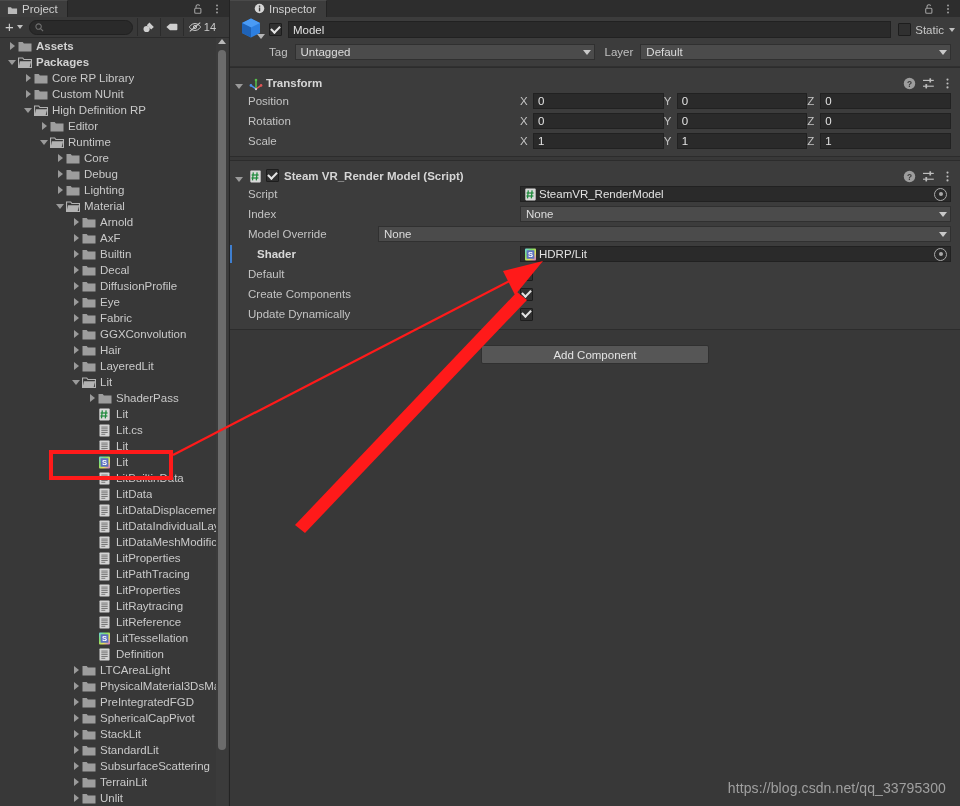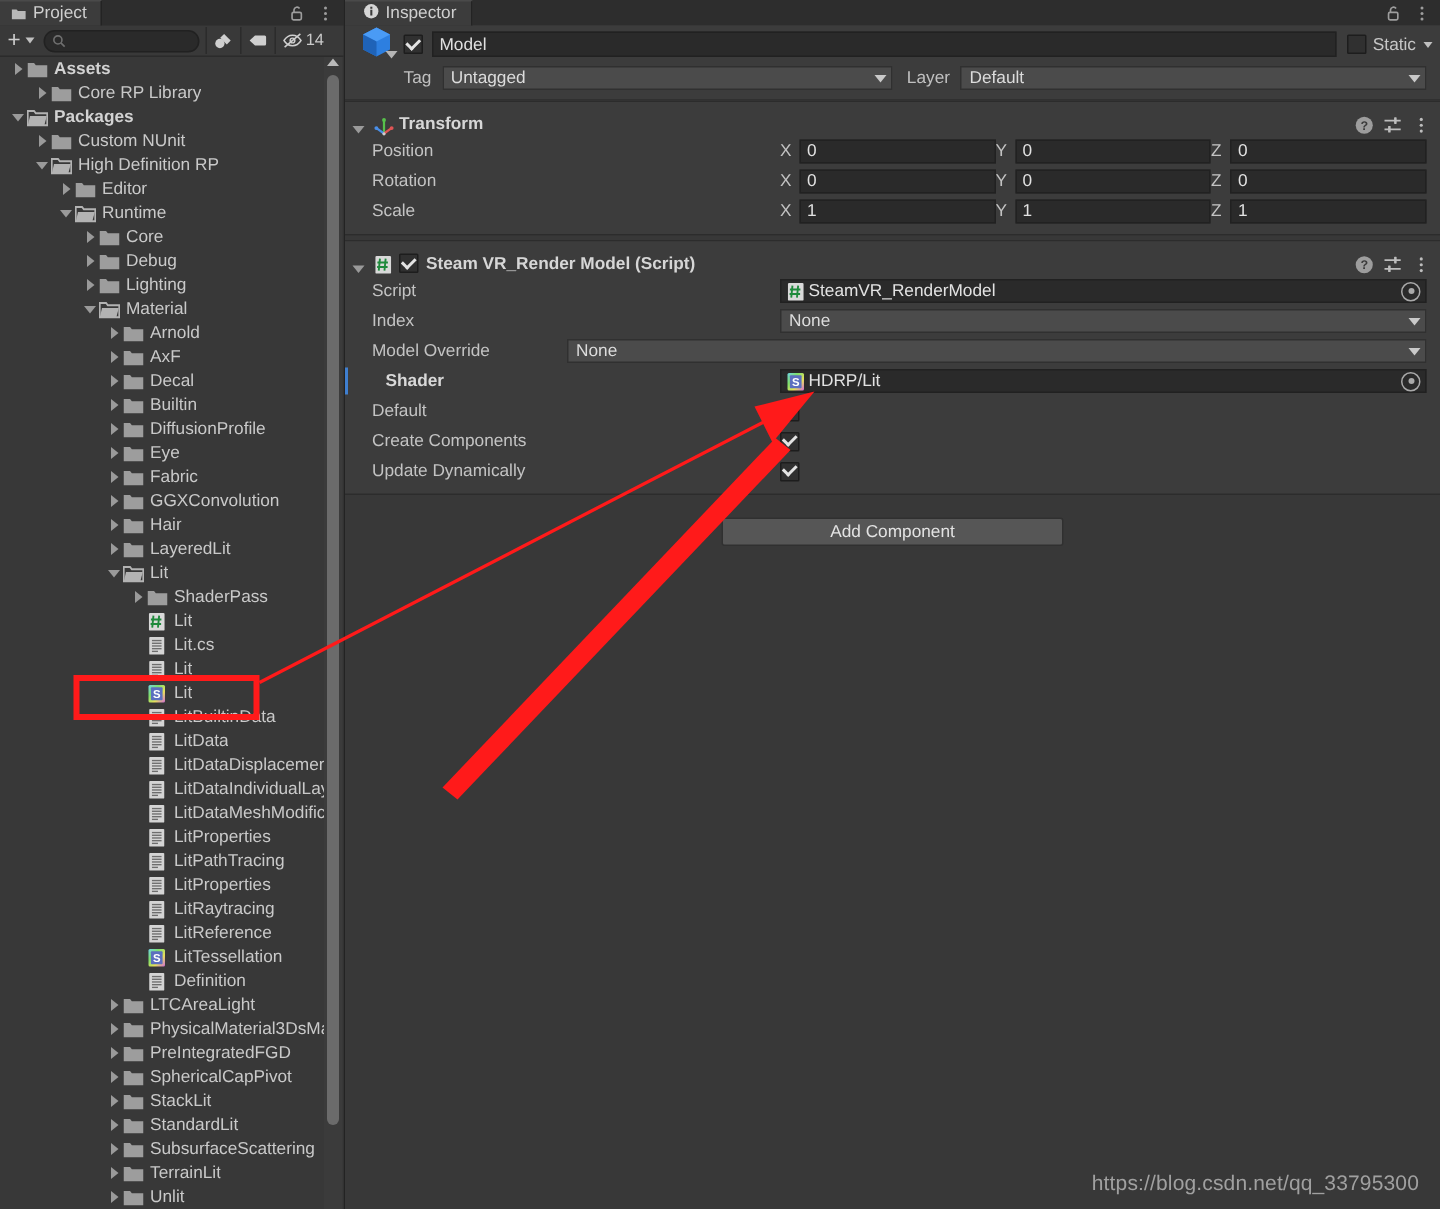--- a/index.html
+++ b/index.html
@@ -117,21 +117,21 @@
   
   #inspector {
     position: absolute; left: 230px; top: 0; right: 0; bottom: 0;
     background: #383838;
   }
   #insp-tabbar {
     height: 17px; background: #2d2d2d; display: flex; align-items: stretch;
   }
   #insp-tab {
     display:flex; align-items:center; gap:4px;
-    padding: 0 10px 0 12px; background:#3c3c3c;
+    padding: 0 10px 0 24px; background:#3c3c3c;
     border-top: 1px solid #4a4a4a; border-right:1px solid #232323;
     color:#cfcfcf; height:17px;
   }
 
   
   #go-header {
     background: #3c3c3c;
     padding: 3px 5px 5px 5px;
     border-bottom: 1px solid #303030;
   }
@@ -304,46 +304,46 @@
     <div id="tree-scroll">
         <div class="tree-row bold">
           <div class="twisty" style="margin-left: 6px;">
             <span class="tri-right"></span>
           </div>
           <span class="ticon"><svg width="14" height="13" viewBox="0 0 14 13">
               <path d="M0.5 2h4.2l1.2 1.5H13.5v8H0.5z" fill="#9d9d9d"></path>
             </svg></span>
           <span class="tlabel">Assets</span>
         </div>
-        <div class="tree-row">
-          <div class="twisty" style="margin-left: 22px;">
-            <span class="tri-right"></span>
-          </div>
-          <span class="ticon"><svg width="14" height="13" viewBox="0 0 14 13">
-              <path d="M0.5 2h4.2l1.2 1.5H13.5v8H0.5z" fill="#9d9d9d"></path>
-            </svg></span>
-          <span class="tlabel">Core RP Library</span>
-        </div>
         <div class="tree-row bold">
           <div class="twisty" style="margin-left: 6px;">
             <span class="tri-down"></span>
           </div>
           <span class="ticon"><svg width="14" height="13" viewBox="0 0 14 13">
               <path d="M0.5 2h4.2l1.2 1.5H13.5v8H0.5z" fill="none" stroke="#b3b3b3" stroke-width="1.2"></path>
               <path d="M2 5.3h11.2l-1.6 6H0.6z" fill="#b3b3b3"></path>
             </svg></span>
           <span class="tlabel">Packages</span>
         </div>
         <div class="tree-row">
           <div class="twisty" style="margin-left: 22px;">
             <span class="tri-right"></span>
           </div>
           <span class="ticon"><svg width="14" height="13" viewBox="0 0 14 13">
               <path d="M0.5 2h4.2l1.2 1.5H13.5v8H0.5z" fill="#9d9d9d"></path>
             </svg></span>
+          <span class="tlabel">Core RP Library</span>
+        </div>
+        <div class="tree-row">
+          <div class="twisty" style="margin-left: 22px;">
+            <span class="tri-right"></span>
+          </div>
+          <span class="ticon"><svg width="14" height="13" viewBox="0 0 14 13">
+              <path d="M0.5 2h4.2l1.2 1.5H13.5v8H0.5z" fill="#9d9d9d"></path>
+            </svg></span>
           <span class="tlabel">Custom NUnit</span>
         </div>
         <div class="tree-row">
           <div class="twisty" style="margin-left: 22px;">
             <span class="tri-down"></span>
           </div>
           <span class="ticon"><svg width="14" height="13" viewBox="0 0 14 13">
               <path d="M0.5 2h4.2l1.2 1.5H13.5v8H0.5z" fill="none" stroke="#b3b3b3" stroke-width="1.2"></path>
               <path d="M2 5.3h11.2l-1.6 6H0.6z" fill="#b3b3b3"></path>
             </svg></span>
@@ -423,30 +423,30 @@
             </svg></span>
           <span class="tlabel">AxF</span>
         </div>
         <div class="tree-row">
           <div class="twisty" style="margin-left: 70px;">
             <span class="tri-right"></span>
           </div>
           <span class="ticon"><svg width="14" height="13" viewBox="0 0 14 13">
               <path d="M0.5 2h4.2l1.2 1.5H13.5v8H0.5z" fill="#9d9d9d"></path>
             </svg></span>
+          <span class="tlabel">Builtin</span>
+        </div>
+        <div class="tree-row">
+          <div class="twisty" style="margin-left: 70px;">
+            <span class="tri-right"></span>
+          </div>
+          <span class="ticon"><svg width="14" height="13" viewBox="0 0 14 13">
+              <path d="M0.5 2h4.2l1.2 1.5H13.5v8H0.5z" fill="#9d9d9d"></path>
+            </svg></span>
           <span class="tlabel">Decal</span>
-        </div>
-        <div class="tree-row">
-          <div class="twisty" style="margin-left: 70px;">
-            <span class="tri-right"></span>
-          </div>
-          <span class="ticon"><svg width="14" height="13" viewBox="0 0 14 13">
-              <path d="M0.5 2h4.2l1.2 1.5H13.5v8H0.5z" fill="#9d9d9d"></path>
-            </svg></span>
-          <span class="tlabel">Builtin</span>
         </div>
         <div class="tree-row">
           <div class="twisty" style="margin-left: 70px;">
             <span class="tri-right"></span>
           </div>
           <span class="ticon"><svg width="14" height="13" viewBox="0 0 14 13">
               <path d="M0.5 2h4.2l1.2 1.5H13.5v8H0.5z" fill="#9d9d9d"></path>
             </svg></span>
           <span class="tlabel">DiffusionProfile</span>
         </div>

